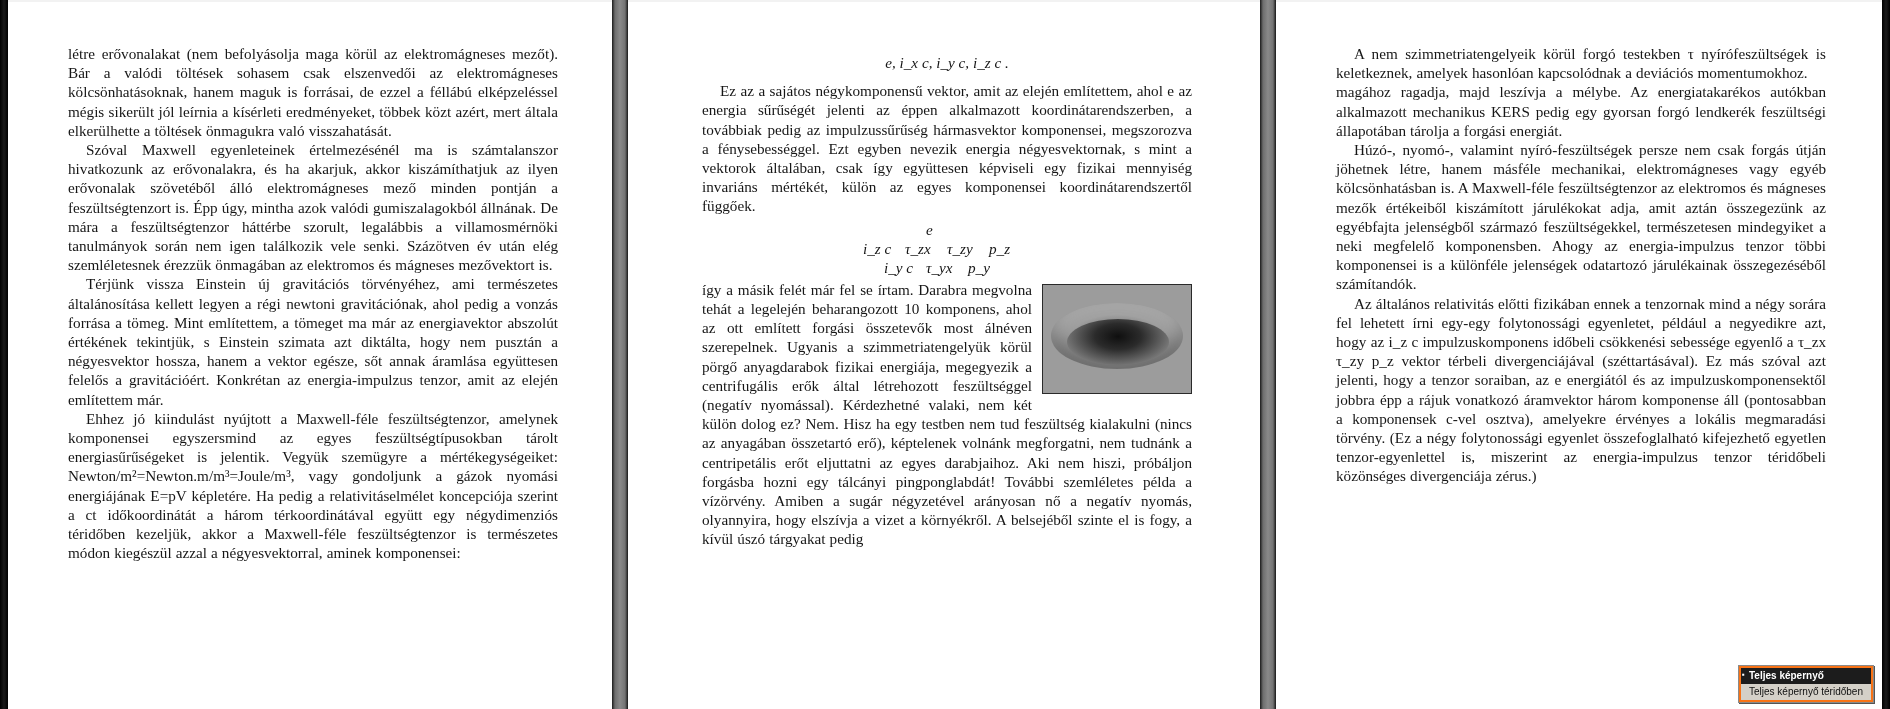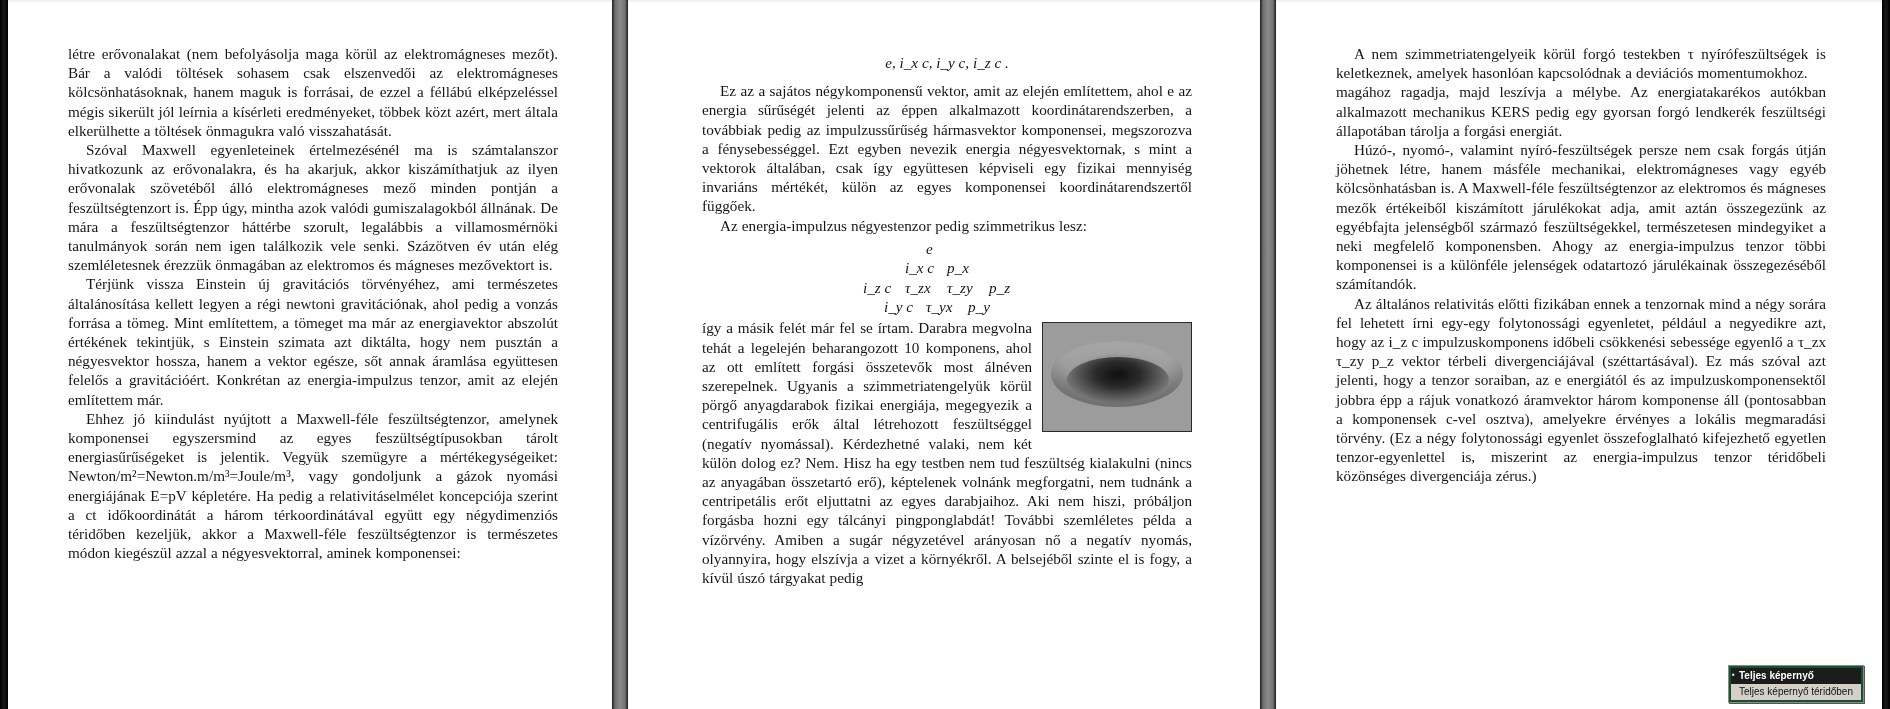--- a/index.html
+++ b/index.html
@@ -91,24 +91,24 @@
   }
   .figure .rim {
     position: absolute; left: 8px; top: 18px; right: 8px; height: 66px;
     border-radius: 50%;
     box-shadow: inset 0 8px 16px rgba(255,255,255,0.18), inset 0 -10px 18px rgba(0,0,0,0.35);
   }
 
   
   #fs-menu {
     position: absolute;
-    right: 26px;
+    right: 16px;
     bottom: 6px;
     width: 136px;
-    background: #14532d;
+    background: #f97316;
     border: 1px solid #8a8a8a;
     box-shadow: 1px 1px 0 #555;
     padding: 2px;
     font-family: "Liberation Sans", sans-serif;
     z-index: 40;
   }
   #fs-menu .mi {
     font-size: 10px;
     line-height: 14px;
     padding: 1px 4px 1px 8px;
@@ -149,25 +149,23 @@
     <p class="para">Ehhez jó kiindulást nyújtott a Maxwell-féle feszültségtenzor, amelynek komponensei egyszersmind az egyes feszültségtípusokban tárolt energiasűrűségeket is jelentik. Vegyük szemügyre a mértékegységeiket: Newton/m²=Newton.m/m³=Joule/m³, vagy gondoljunk a gázok nyomási energiájának E=pV képletére. Ha pedig a relativitáselmélet koncepciója szerint a ct időkoordinátát a három térkoordinátával együtt egy négydimenziós téridőben kezeljük, akkor a Maxwell-féle feszültségtenzor is természetes módon kiegészül azzal a négyesvektorral, aminek komponensei:</p>
   </div>
 
   <div class="gutter"></div>
 
   <div class="page p2">
     <div class="formula">
       <span>e, i_x c, i_y c, i_z c .</span>
     </div>
     <p class="para">Ez az a sajátos négykomponensű vektor, amit az elején említettem, ahol e az energia sűrűségét jelenti az éppen alkalmazott koordinátarendszerben, a továbbiak pedig az impulzussűrűség hármasvektor komponensei, megszorozva a fénysebességgel. Ezt egyben nevezik energia négyesvektornak, s mint a vektorok általában, csak így együttesen képviseli egy fizikai mennyiség invariáns mértékét, külön az egyes komponensei koordinátarendszertől függőek.</p>
-    <p class="para">Az energia-impulzus négyestenzor pedig szimmetrikus lesz:</p>
 
     <div class="tensor">
       <span class="row"><span class="cell">e</span></span>
-      <span class="row"><span class="cell">i_x c</span><span class="cell">p_x</span></span>
       <span class="row"><span class="cell">i_z c</span><span class="cell">τ_zx</span><span class="cell">τ_zy</span><span class="cell">p_z</span></span>
       <span class="row"><span class="cell">i_y c</span><span class="cell">τ_yx</span><span class="cell">p_y</span></span>
     </div>
 
     <div class="figure">
       <div class="rim"></div>
       <div class="lip"></div>
     </div>
     <p class="para noind">így a másik felét már fel se írtam. Darabra megvolna tehát a legelején beharangozott 10 komponens, ahol az ott említett forgási összetevők most álnéven szerepelnek. Ugyanis a szimmetriatengelyük körül pörgő anyagdarabok fizikai energiája, megegyezik a centrifugális erők által létrehozott feszültséggel (negatív nyomással). Kérdezhetné valaki, nem két külön dolog ez? Nem. Hisz ha egy testben nem tud feszültség kialakulni (nincs az anyagában összetartó erő), képtelenek volnánk megforgatni, nem tudnánk a centripetális erőt eljuttatni az egyes darabjaihoz. Aki nem hiszi, próbáljon forgásba hozni egy tálcányi pingponglabdát! További szemléletes példa a vízörvény. Amiben a sugár négyzetével arányosan nő a negatív nyomás, olyannyira, hogy elszívja a vizet a környékről. A belsejéből szinte el is fogy, a kívül úszó tárgyakat pedig</p>
   </div>

